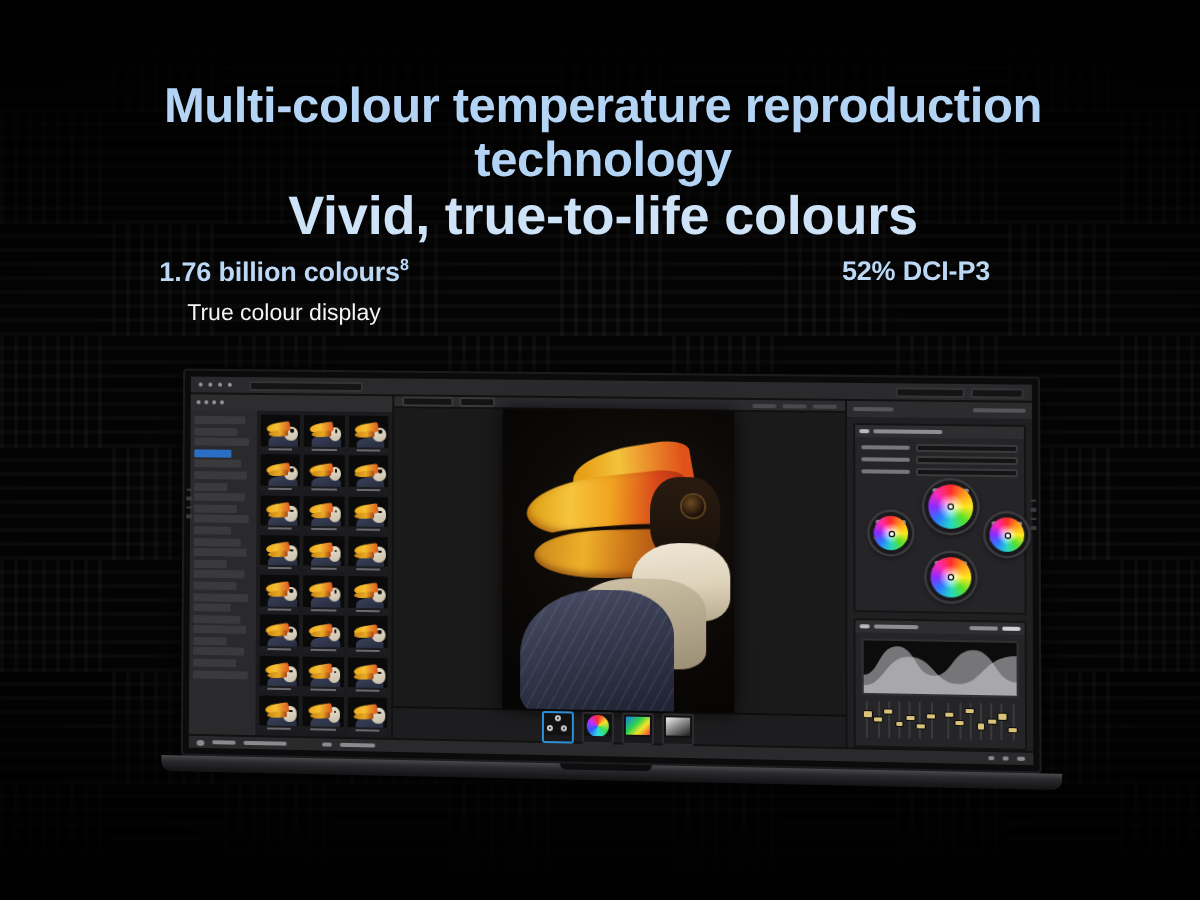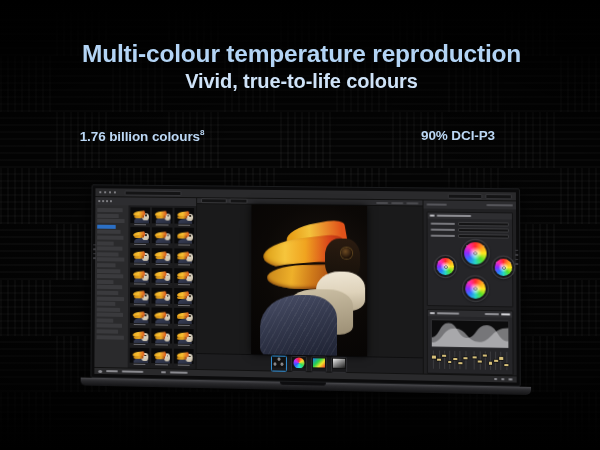--- a/index.html
+++ b/index.html
@@ -50,21 +50,21 @@
   
   #headline {
     position:absolute; left:3px; right:0; top:40px;
     text-align:center; z-index:5;
   }
   #headline h1 {
     font-size:24.5px; line-height:27px; font-weight:700;
     color:#b3d4f5; letter-spacing:-.2px;
   }
   #headline h2 {
-    font-size:20px; line-height:26px; font-weight:700;
+    font-size:27px; line-height:26px; font-weight:700;
     color:#cfe3f8; letter-spacing:-.1px; margin-top:1px;
   }
 
   #features {
     position:absolute; left:0; right:0; top:128px; z-index:5;
     display:flex;
   }
   .feat { flex:1; text-align:center; }
   .feat .big {
     font-size:13.5px; font-weight:700; color:#bcd8f5; letter-spacing:-.1px;
@@ -324,30 +324,32 @@
 
 <div id="bg">
   <div class="weave"></div>
   <div class="weave2"></div>
   <div class="vig"></div>
 </div>
 
 <div id="headline">
   <h1>
     <span>Multi-colour temperature reproduction</span><br>
+    <span>technology</span>
   </h1>
   <h2>Vivid, true-to-life colours</h2>
 </div>
 
 <div id="features">
   <div class="feat" id="feat-left">
     <div class="big"><span>1.76 billion colours</span><sup>8</sup></div>
+    <div class="sub">True colour display</div>
   </div>
   <div class="feat" id="feat-right">
-    <div class="big">90% DCI-P3</div>
+    <div class="big">52% DCI-P3</div>
   </div>
 </div>
 
 <div id="laptop">
 
   <div id="base-shadow"></div>
 
   <div id="screen-bezel">
     <div id="app">
 

